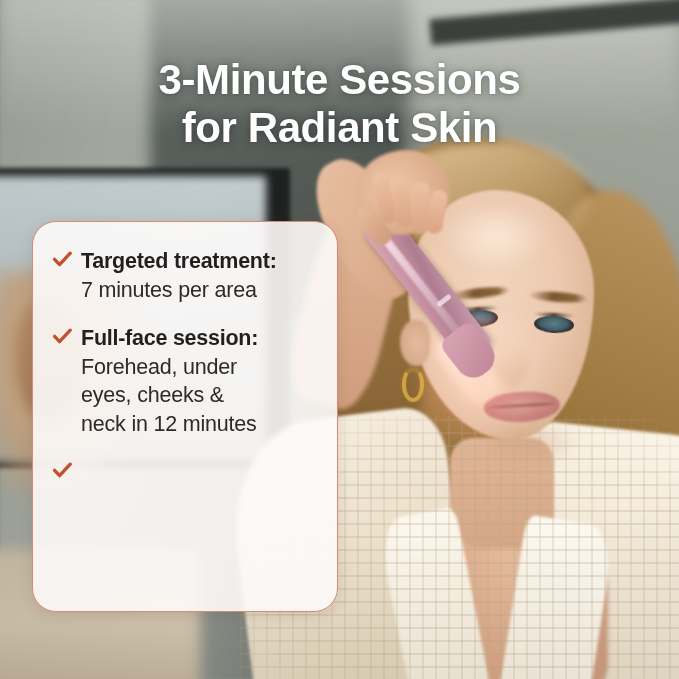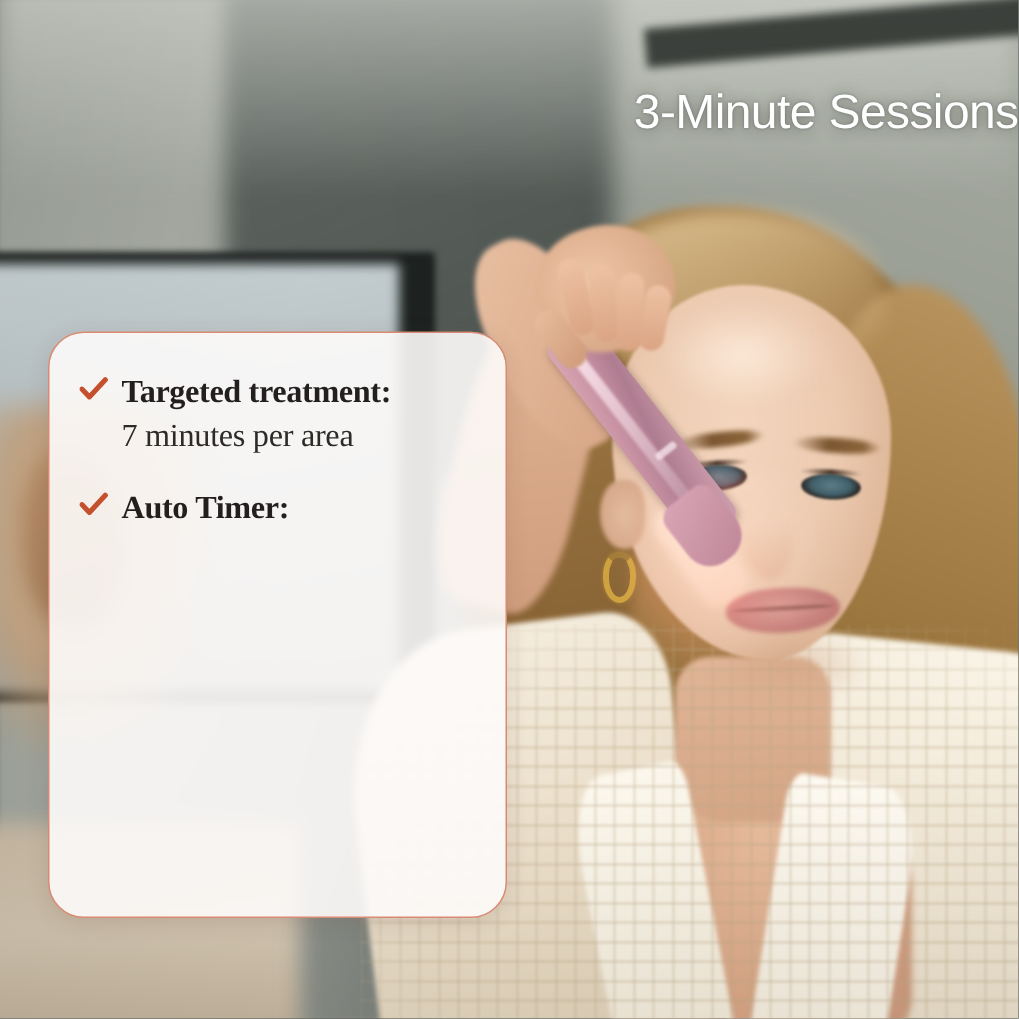--- a/index.html
+++ b/index.html
@@ -446,24 +446,23 @@
     left: 0; top: 58px;
     width: 679px;
     text-align: center;
     color: #ffffff;
     line-height: 1.06;
     text-shadow: 0 1px 10px rgba(30,35,32,.45), 0 0 2px rgba(30,35,32,.35);
     user-select: none;
   }
   .headline .l1 {
     display: block;
-    font-size: 32px;
-    font-weight: 400;
+    font-size: 42px;
+    font-weight: 700;
     letter-spacing: -.4px;
-    text-align: right;
   }
   .headline .l2 {
     display: block;
     font-size: 42px;
     font-weight: 700;
     letter-spacing: -.4px;
     margin-top: 3px;
   }
 
   
@@ -489,21 +488,21 @@
 
   .check {
     flex: 0 0 auto;
     width: 19px;
     height: 26px;
     display: block;
     margin-top: 3px;
   }
   .check svg { display: block; }
 
-  .b-text { flex: 1 1 auto; min-width: 0; font-family: Liberation Serif, serif; }
+  .b-text { flex: 1 1 auto; min-width: 0; }
 
   .b-title {
     display: block;
     font-size: 21.5px;
     font-weight: 700;
     color: #231f1e;
     letter-spacing: -.25px;
     line-height: 1.28;
   }
   .b-body {
@@ -579,43 +578,56 @@
       <div class="finger f3"></div>
       <div class="finger f4"></div>
       <div class="thumb"></div>
     </div>
 
     <div class="photo-soften"></div>
   </div>
 
   <div class="headline">
     <span class="l1">3-Minute Sessions</span>
+    <span class="l2">for Radiant Skin</span>
   </div>
 
   <div class="card">
 
     <div class="bullet">
       <span class="check">
         <svg width="19" height="18" viewBox="0 0 19 18" aria-hidden="true">
           <path d="M1.6 8.4 L6.6 13.6 L17.2 2.2" fill="none" stroke="#C4502E" stroke-width="3.4" stroke-linecap="round" stroke-linejoin="round"></path>
         </svg>
       </span>
       <span class="b-text">
         <span class="b-title">Targeted treatment:</span>
         <span class="b-body">7 minutes per area</span>
       </span>
     </div>
 
-
     <div class="bullet">
       <span class="check">
         <svg width="19" height="18" viewBox="0 0 19 18" aria-hidden="true">
           <path d="M1.6 8.4 L6.6 13.6 L17.2 2.2" fill="none" stroke="#C4502E" stroke-width="3.4" stroke-linecap="round" stroke-linejoin="round"></path>
         </svg>
       </span>
       <span class="b-text">
-        <span class="b-title">Auto Timer:</span>
+        <span class="b-title">Full-face session:</span>
+        <span class="b-body">Forehead, under
+eyes, cheeks &amp;
+neck in 12 minutes</span>
       </span>
     </div>
 
+    <div class="bullet">
+      <span class="check">
+        <svg width="19" height="18" viewBox="0 0 19 18" aria-hidden="true">
+          <path d="M1.6 8.4 L6.6 13.6 L17.2 2.2" fill="none" stroke="#C4502E" stroke-width="3.4" stroke-linecap="round" stroke-linejoin="round"></path>
+        </svg>
+      </span>
+      <span class="b-text">
+      </span>
+    </div>
+
   </div>
 
 </div>
 
 </body></html>

